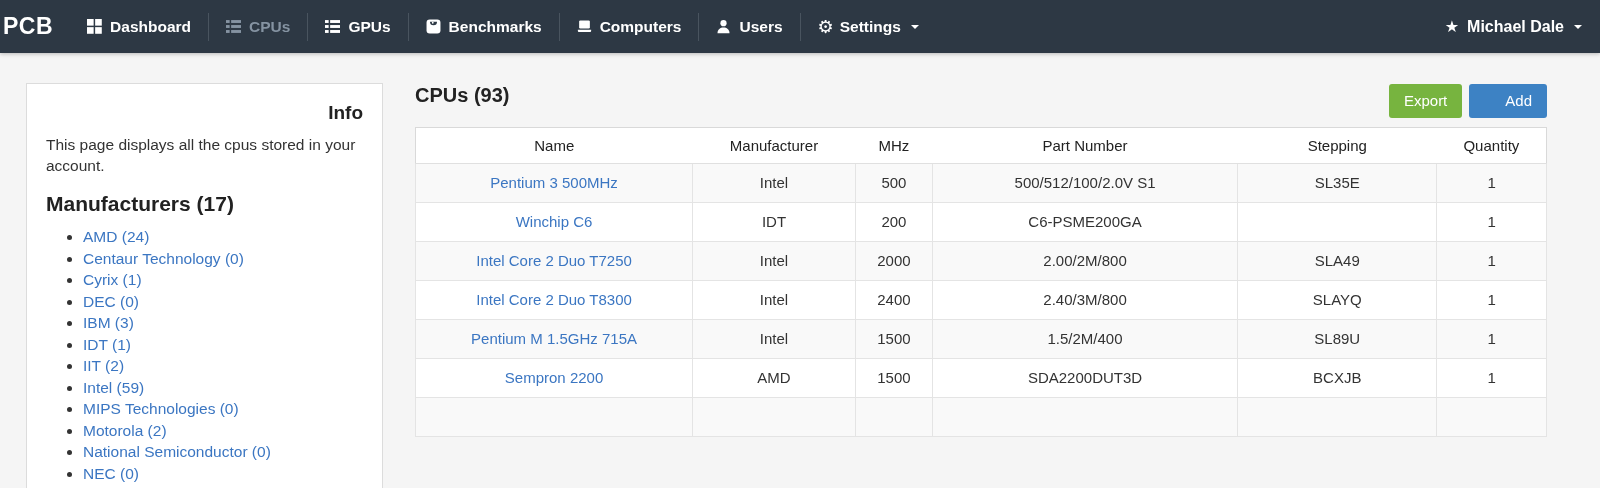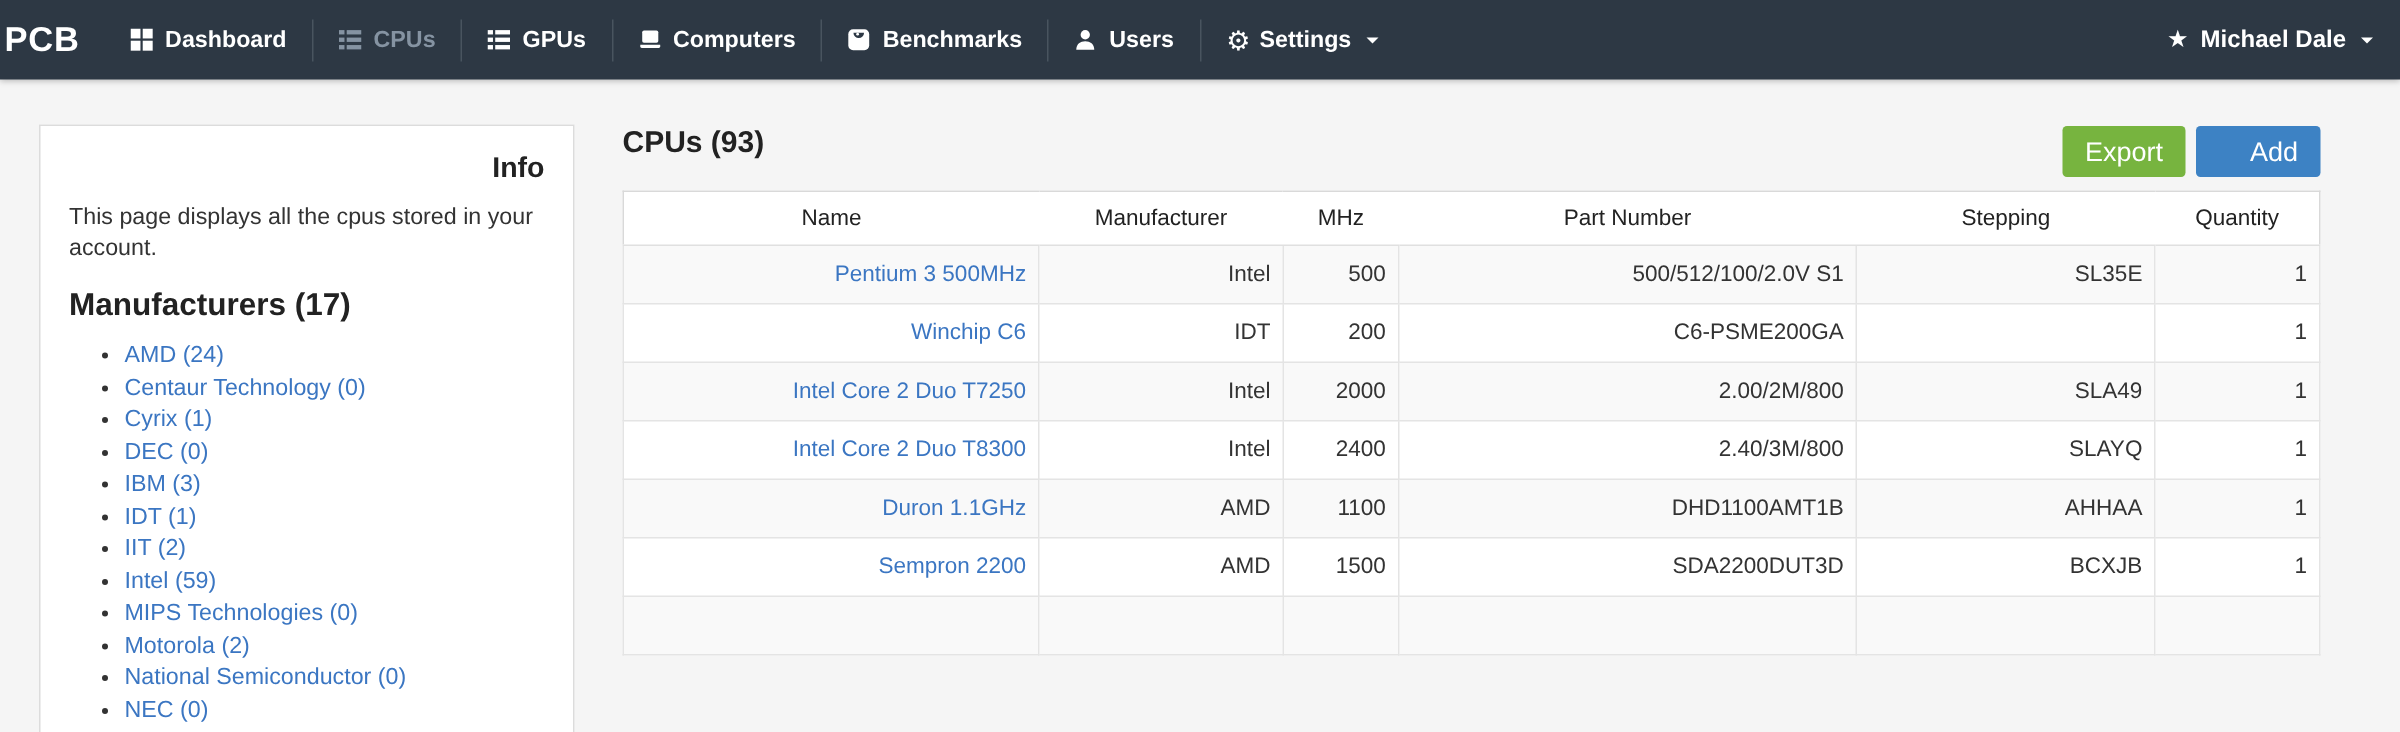--- a/index.html
+++ b/index.html
@@ -52,37 +52,37 @@
   .info-text { font-size: 15.5px; line-height: 21px; margin: 0 0 14px 0; color: #333; }
   .manuf-title { font-size: 21px; font-weight: 700; color: #222; margin: 16px 0 10px 0; }
   .manuf-list { margin: 0; padding-left: 37px; }
   .manuf-list li { font-size: 15.5px; line-height: 21.5px; color: #333; }
   .manuf-list a, .cpu-link { color: #3b76c2; text-decoration: none; cursor: pointer; }
   
   .content { position: absolute; left: 415px; top: 84px; width: 1132px; }
   .toolbar { display: flex; align-items: flex-start; height: 35px; margin-bottom: 8px; }
   .page-title { font-size: 20px; font-weight: 700; color: #222; margin: 0; }
   .btn {
-    border: none; color: #fff; font-size: 18px; font-weight: 400;
+    border: none; color: #fff; font-size: 15px; font-weight: 400;
     padding: 8px 15px; border-radius: 3px; cursor: pointer; margin-left: 7px;
     font-family: inherit; line-height: 18px;
   }
   .btn-export { background: #77b43f; margin-left: auto; }
   .btn-add { background: #3d82c4; padding-left: 36px; }
   
   table.cpu-table {
     width: 100%; border-collapse: collapse; background: #fff;
     border: 1px solid #d9d9d9; table-layout: fixed;
   }
   .cpu-table th {
     font-size: 15px; font-weight: 400; color: #222; text-align: center;
     padding: 9px 8px; background: #fff; border-bottom: 1px solid #e0e0e0;
   }
   .cpu-table td {
-    font-size: 15px; color: #333; text-align: right;
+    font-size: 15px; color: #333; text-align: center;
     padding: 9px 8px; border: 1px solid #e4e4e4; line-height: 20px;
     overflow: hidden; white-space: nowrap;
   }
   .cpu-table tbody tr:nth-child(odd) td { background: #f9f9f9; }
 </style>
 </head>
 <body>
 
 <nav class="navbar">
   <a class="brand">PCB</a>
@@ -120,36 +120,36 @@
             <rect x="0" y="5.65" width="3.4" height="2.7"></rect>
             <rect x="4.8" y="5.65" width="9.2" height="2.7"></rect>
             <rect x="0" y="10.3" width="3.4" height="2.7"></rect>
             <rect x="4.8" y="10.3" width="9.2" height="2.7"></rect>
           </svg>
       </span>
       <span>GPUs</span>
     </a>
     <a class="nav-item">
       <span class="nav-icon">
-        <svg viewBox="0 0 14 14" fill="currentColor">
-            <rect x="2" y="1.3" width="10" height="7.6" rx="1.1"></rect>
-            <path d="M0.8 10.1 h12.4 v1.1 a0.9 0.9 0 0 1 -0.9 0.9 H1.7 a0.9 0.9 0 0 1 -0.9 -0.9 Z"></path>
-          </svg>
-      </span>
-      <span>Computers</span>
-    </a>
-    <a class="nav-item">
-      <span class="nav-icon">
         <svg viewBox="0 0 14 14">
             <rect x="0.5" y="0.5" width="13" height="13" rx="3" fill="currentColor"></rect>
             <path d="M3.7 2.6 h6.6 a3.3 3.3 0 0 1 -6.6 0 Z" fill="#2d3844"></path>
             <circle cx="6.3" cy="3.5" r="0.85" fill="currentColor"></circle>
           </svg>
       </span>
       <span>Benchmarks</span>
+    </a>
+    <a class="nav-item">
+      <span class="nav-icon">
+        <svg viewBox="0 0 14 14" fill="currentColor">
+            <rect x="2" y="1.3" width="10" height="7.6" rx="1.1"></rect>
+            <path d="M0.8 10.1 h12.4 v1.1 a0.9 0.9 0 0 1 -0.9 0.9 H1.7 a0.9 0.9 0 0 1 -0.9 -0.9 Z"></path>
+          </svg>
+      </span>
+      <span>Computers</span>
     </a>
     <a class="nav-item">
       <span class="nav-icon">
         <svg viewBox="0 0 14 14" fill="currentColor">
             <circle cx="7" cy="3.9" r="2.9"></circle>
             <path d="M1.4 13.2 C1.4 9.6 4 7.9 7 7.9 C10 7.9 12.6 9.6 12.6 13.2 Z"></path>
           </svg>
       </span>
       <span>Users</span>
     </a>
@@ -259,30 +259,30 @@
 
         <tr>
           <td><a class="cpu-link">Intel Core 2 Duo T8300</a></td>
           <td>Intel</td>
           <td>2400</td>
           <td>2.40/3M/800</td>
           <td>SLAYQ</td>
           <td>1</td>
         </tr>
 
-
-
-        <tr>
-          <td><a class="cpu-link">Duron 1.1GHz</a></td>
-          <td>AMD</td>
-          <td>1100</td>
-          <td>DHD1100AMT1B</td>
-          <td>AHHAA</td>
-          <td>1</td>
-        </tr>
+        <tr>
+          <td><a class="cpu-link">Pentium M 1.5GHz 715A</a></td>
+          <td>Intel</td>
+          <td>1500</td>
+          <td>1.5/2M/400</td>
+          <td>SL89U</td>
+          <td>1</td>
+        </tr>
+
+
 
         <tr>
           <td><a class="cpu-link">Sempron 2200</a></td>
           <td>AMD</td>
           <td>1500</td>
           <td>SDA2200DUT3D</td>
           <td>BCXJB</td>
           <td>1</td>
         </tr>
 

